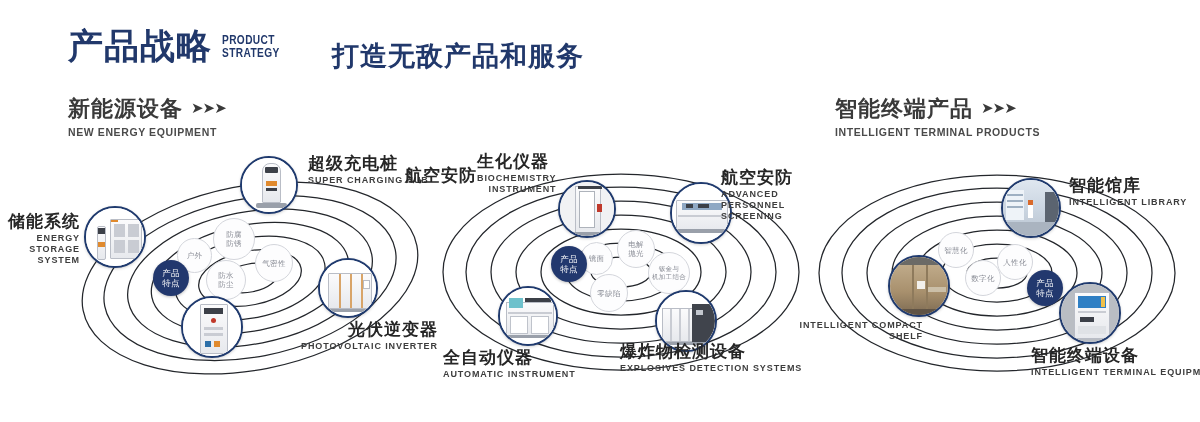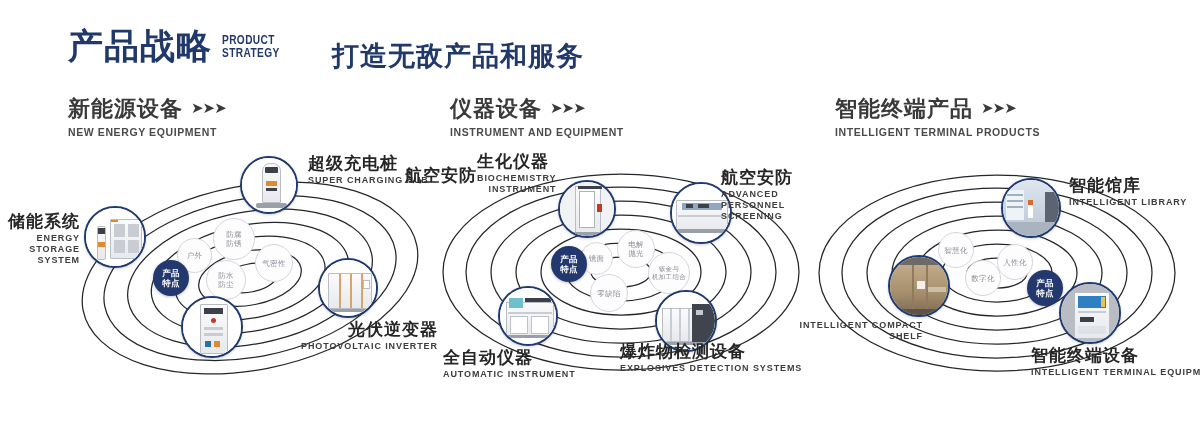--- a/index.html
+++ b/index.html
@@ -77,21 +77,21 @@
   .feat {
     position:absolute; border-radius:50%;
     border:1px solid #d4d6dc; background:#fdfdfe;
     display:flex; align-items:center; justify-content:center;
     text-align:center; color:#8a8d96;
     font-size:7.5px; line-height:9px; letter-spacing:0.3px;
     padding:2px;
   }
   .feat.core {
     background:#22386e; border:none; color:#fff;
-    font-weight:bold; font-size:8.5px; line-height:10px;
+    font-weight:normal; font-size:8.5px; line-height:10px;
     box-shadow:0 1px 3px rgba(0,0,0,0.25);
   }
 
   
   .dev { position:absolute; }
   .dev-cab { background:linear-gradient(180deg,#fbfbfc 0%,#e7e9ed 100%); border:1px solid #b9bdc6; }
   .stripe { position:absolute; background:#c9ccd3; }
   .accent { position:absolute; background:#e08a2e; }
   .blk { position:absolute; background:#3c4048; }
   .scr { position:absolute; background:#2d6fa8; }
@@ -108,24 +108,20 @@
     <div>PRODUCT</div>
     <div>STRATEGY</div>
   </div>
   <div class="hdr-sub">打造无敌产品和服务</div>
 
   <div class="sec" style="left:68px; top:96px;">
     <div class="sec-cn"><span>新能源设备</span><span class="arrows">➤➤➤</span></div>
     <div class="sec-en">NEW ENERGY EQUIPMENT</div>
   </div>
 
-  <div class="sec" style="left:450px; top:96px;">
-    <div class="sec-cn"><span>仪器设备</span><span class="arrows">➤➤➤</span></div>
-    <div class="sec-en">INSTRUMENT AND EQUIPMENT</div>
-  </div>
 
   <div class="sec" style="left:835px; top:96px;">
     <div class="sec-cn"><span>智能终端产品</span><span class="arrows">➤➤➤</span></div>
     <div class="sec-en">INTELLIGENT TERMINAL PRODUCTS</div>
   </div>
 
   <div class="cluster" style="left:50px;">
     <div class="rings">
       <svg width="400" height="255" viewBox="0 0 400 255">
         <g fill="none" stroke="#23262b" stroke-width="1.25">

